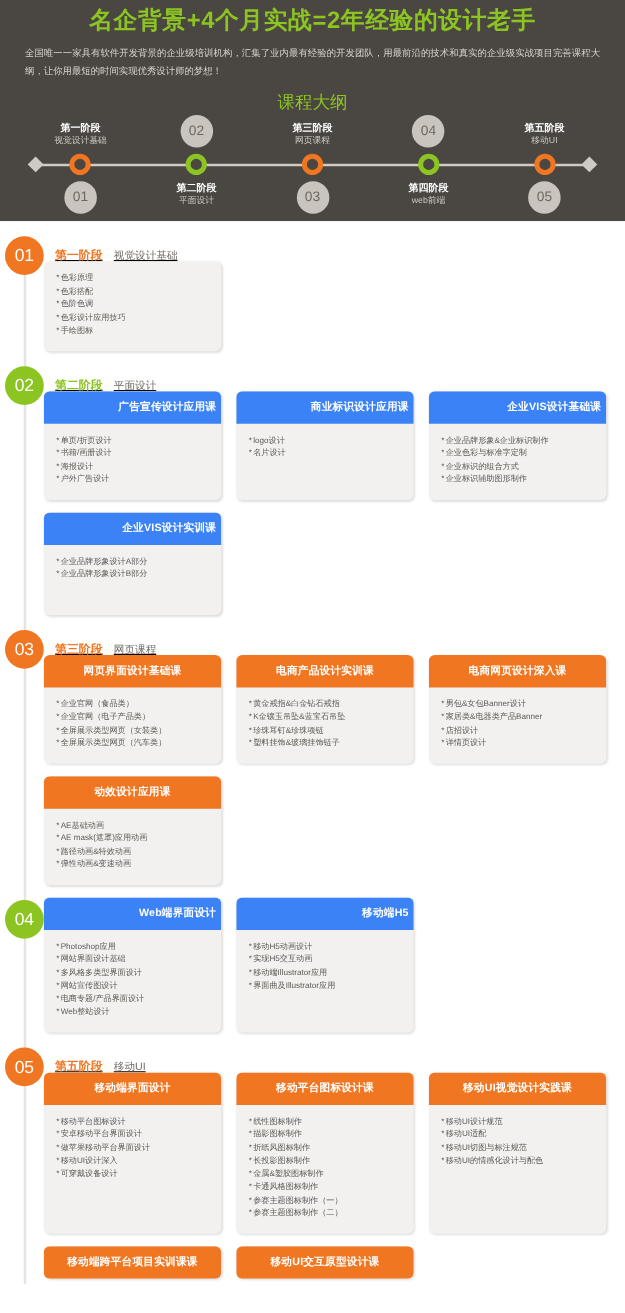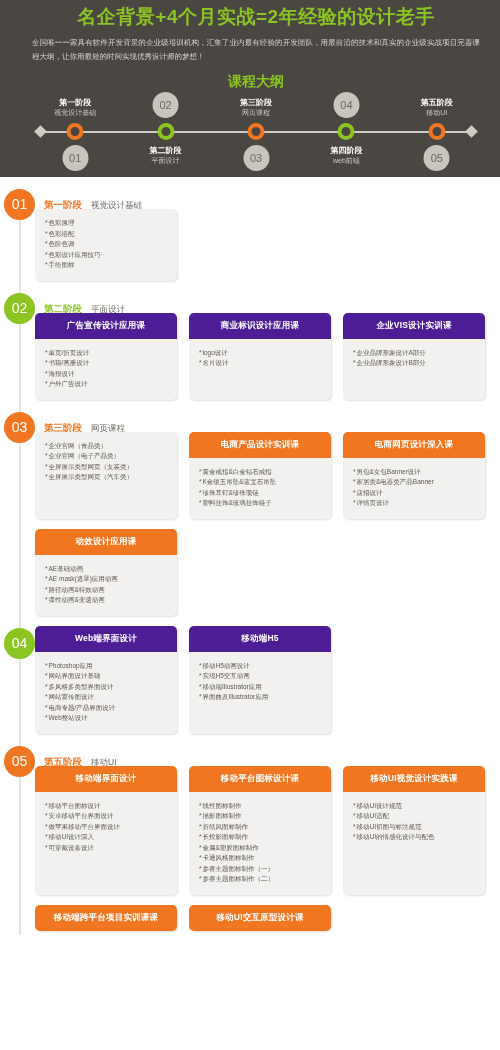--- a/index.html
+++ b/index.html
@@ -6,21 +6,21 @@
   html, body {
     width: 500px;
     background: #ffffff;
     font-family: "Liberation Sans", "DejaVu Sans", sans-serif;
   }
   .page { width: 500px; position: relative; overflow: hidden; }
 
   
   .header {
     background: #4a4641;
-    padding: 4px 0 10px 12px;
+    padding: 4px 0 10px 0;
     position: relative;
   }
   .main-title {
     text-align: center;
     color: #8cc421;
     font-size: 19px;
     font-weight: bold;
     letter-spacing: 0.5px;
     padding: 2px 0 8px 0;
     line-height: 22px;
@@ -29,21 +29,21 @@
     color: #d8d4cf;
     font-size: 7.5px;
     line-height: 14px;
     padding: 0 20px;
     text-align: justify;
   }
   .outline-title {
     text-align: center;
     color: #8cc421;
     font-size: 14px;
-    font-weight: bold;
+    font-weight: normal;
     margin-top: 9px;
     margin-bottom: 4px;
   }
 
   
   .timeline {
     position: relative;
     height: 72px;
     margin: 0 18px;
   }
@@ -164,21 +164,21 @@
   }
   .card-head {
     background: #f07621;
     color: #ffffff;
     font-size: 8.5px;
     font-weight: bold;
     text-align: center;
     padding: 7px 4px;
     letter-spacing: 0.2px;
   }
-  .card-head.green { background: #4c1d95; }
+  .card-head.green { background: #3b82f6; text-align: right; }
   .card-body {
     padding: 9px 6px 10px 10px;
     min-height: 56px;
   }
   .card-body .li {
     font-size: 6.5px;
     color: #5d5953;
     line-height: 10.5px;
     white-space: nowrap;
   }
@@ -275,33 +275,43 @@
               </div>
             </div>
             <div class="card">
               <div class="card-head green">商业标识设计应用课</div>
               <div class="card-body">
                 <div class="li">logo设计</div>
                 <div class="li">名片设计</div>
               </div>
             </div>
             <div class="card">
+              <div class="card-head green">企业VIS设计基础课</div>
+              <div class="card-body">
+                <div class="li">企业品牌形象&amp;企业标识制作</div>
+                <div class="li">企业色彩与标准字定制</div>
+                <div class="li">企业标识的组合方式</div>
+                <div class="li">企业标识辅助图形制作</div>
+              </div>
+            </div>
+            <div class="card">
               <div class="card-head green">企业VIS设计实训课</div>
               <div class="card-body">
                 <div class="li">企业品牌形象设计A部分</div>
                 <div class="li">企业品牌形象设计B部分</div>
               </div>
             </div>
           </div>
         </div>
         <div class="stage">
           <div class="badge">03</div>
           <div class="stage-head"><span class="sh-main">第三阶段</span><span class="sh-sub">网页课程</span></div>
           <div class="cards">
             <div class="card">
+              <div class="card-head">网页界面设计基础课</div>
               <div class="card-body">
                 <div class="li">企业官网（食品类）</div>
                 <div class="li">企业官网（电子产品类）</div>
                 <div class="li">全屏展示类型网页（女装类）</div>
                 <div class="li">全屏展示类型网页（汽车类）</div>
               </div>
             </div>
             <div class="card">
               <div class="card-head">电商产品设计实训课</div>
               <div class="card-body">

